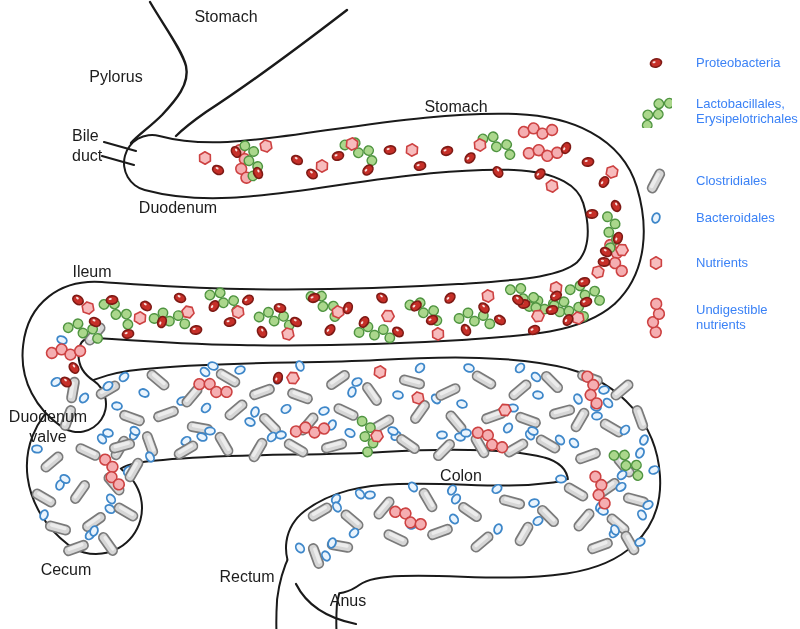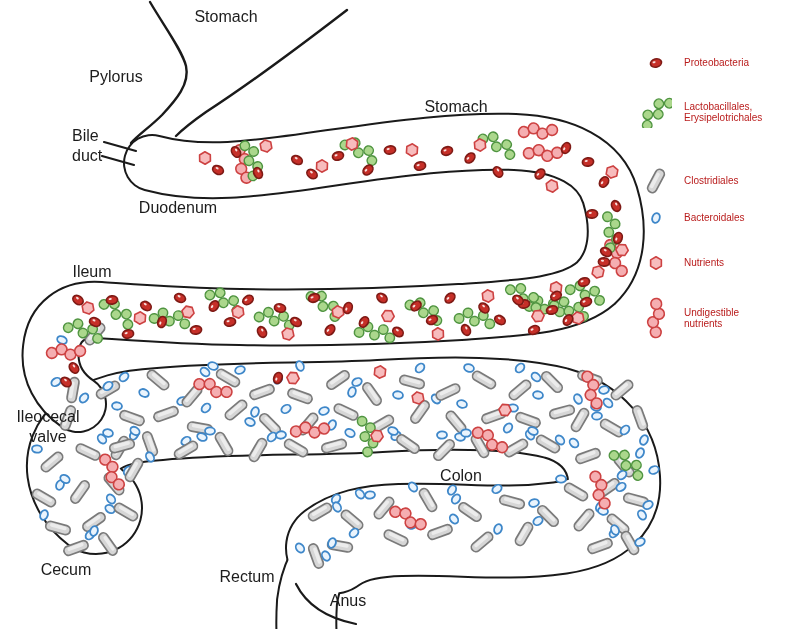--- a/index.html
+++ b/index.html
@@ -9,21 +9,21 @@
   }
   .stage svg.fig{position:absolute;left:0;top:0;}
   .lbl{
     position:absolute;transform:translate(-50%,-50%);
     font-size:16px;color:#1c1c1c;text-align:center;line-height:1.25;
     white-space:normal;
   }
   .lbl.left{text-align:left;transform:translate(0,-50%);}
   .legend-row{position:absolute;left:640px;display:flex;align-items:center;gap:12px;}
   .legend-icon-box{width:32px;display:flex;justify-content:center;}
-  .legend-label{font-size:10px;color:#b91c1c;line-height:1.15;}
+  .legend-label{font-size:13px;color:#3b82f6;line-height:1.15;margin-left:12px;}
 </style>
 </head>
 <body>
 
 <div class="stage">
 
   <svg class="fig" width="800" height="629" viewBox="0 0 800 629">
 
     <g>
       <path id="li-black" d="M 96,508 C 70,488 64,455 88,436 C 106,420 130,416 160,414 C 240,407 310,410 380,406 C 450,402 512,402 556,413 C 592,423 612,448 614,478 C 616,505 600,522 560,528 C 500,536 460,528 400,530 C 368,531 348,536 332,548" fill="none" stroke="#1a1a1a" stroke-width="94" stroke-linecap="round" stroke-linejoin="round"></path>
@@ -1178,21 +1178,21 @@
         </g>
       </g>
   </svg>
 
   <div class="lbl" style="left:226px;top:17px">Stomach</div>
   <div class="lbl" style="left:116px;top:77px">Pylorus</div>
   <div class="lbl left" style="left:72px;top:146px;width:42px">Bile duct</div>
   <div class="lbl" style="left:178px;top:208px">Duodenum</div>
   <div class="lbl" style="left:456px;top:107px">Stomach</div>
   <div class="lbl" style="left:92px;top:272px">Ileum</div>
-  <div class="lbl" style="left:48px;top:427px;width:82px">Ileocecal valve</div>
+  <div class="lbl" style="left:48px;top:427px;width:82px">Duodenum valve</div>
   <div class="lbl" style="left:66px;top:570px">Cecum</div>
   <div class="lbl" style="left:461px;top:476px">Colon</div>
   <div class="lbl" style="left:247px;top:577px">Rectum</div>
   <div class="lbl" style="left:348px;top:601px">Anus</div>
 
   <div class="legend">
     <div class="legend-row" style="top:54px">
       <span class="legend-icon-box">
           <svg width="22" height="18" viewBox="-11 -9 22 18">
             <g transform="rotate(-15)">

